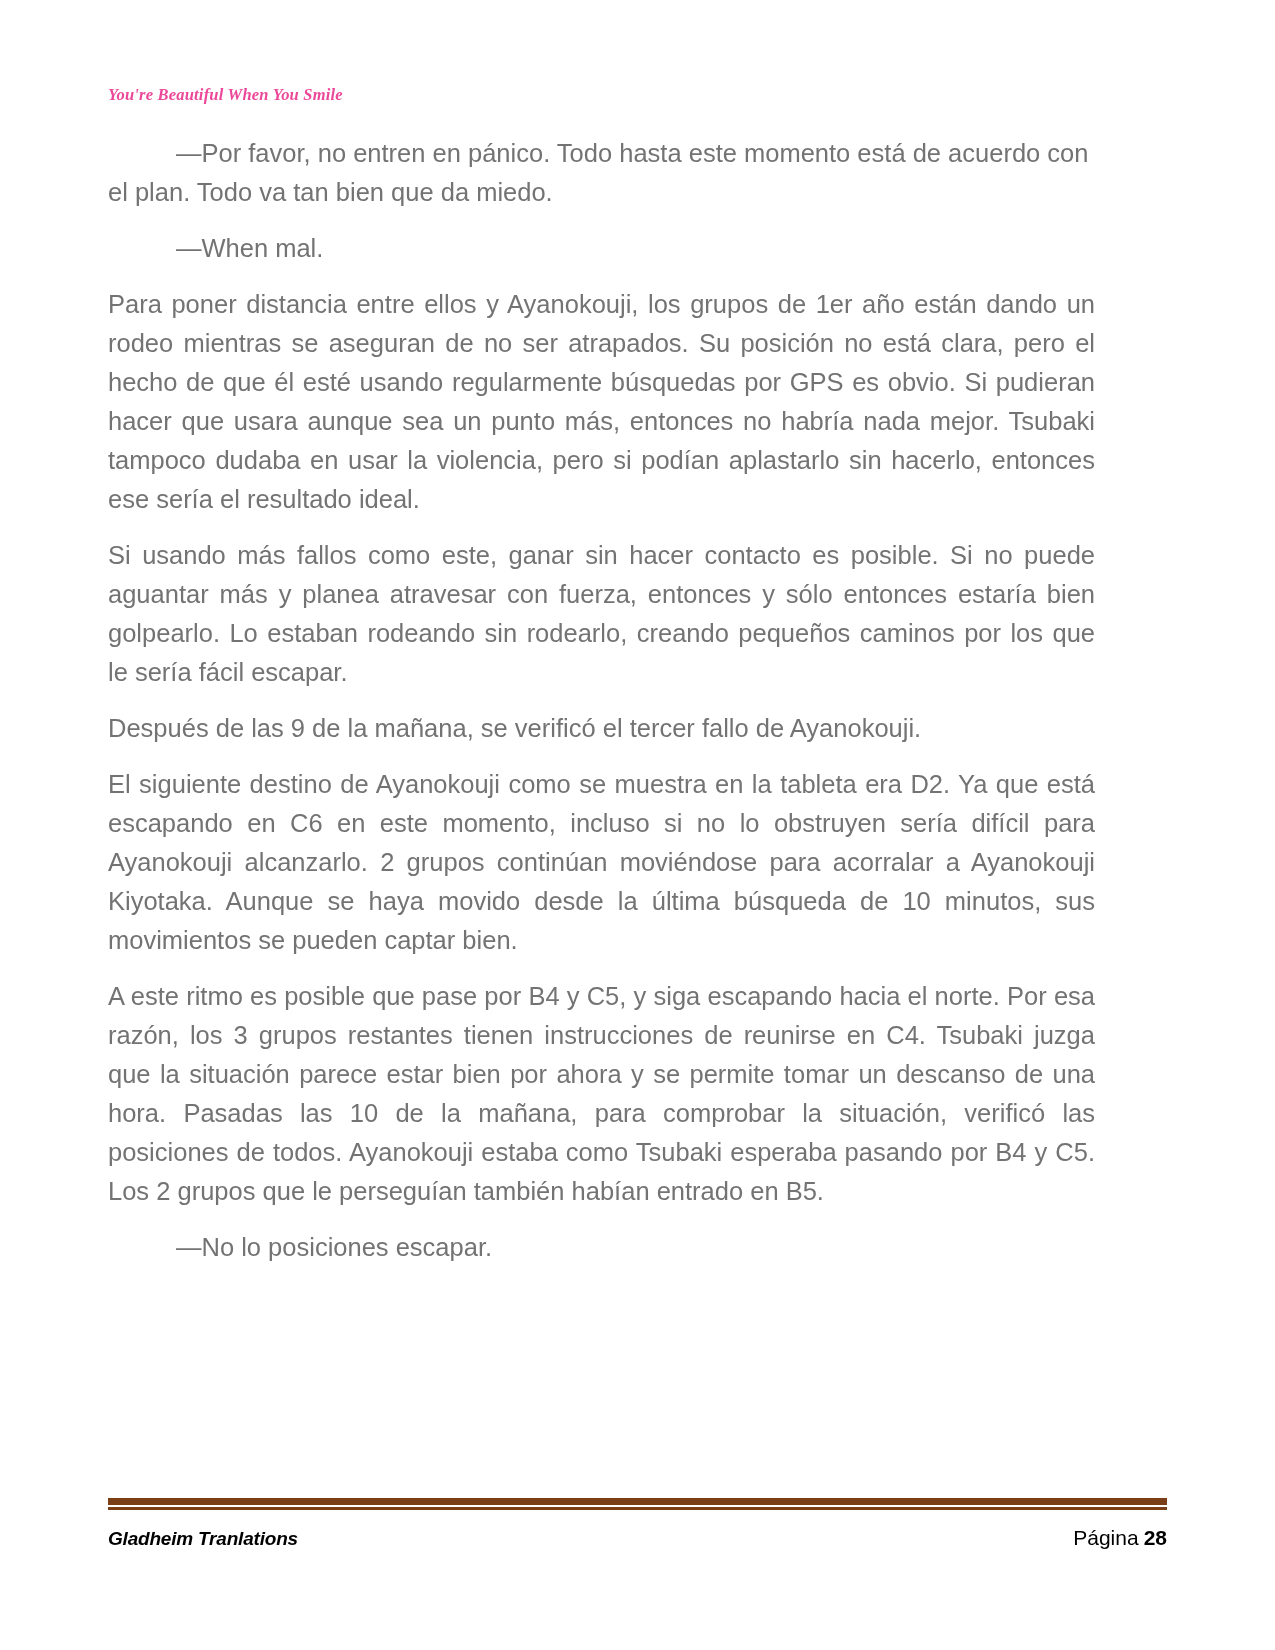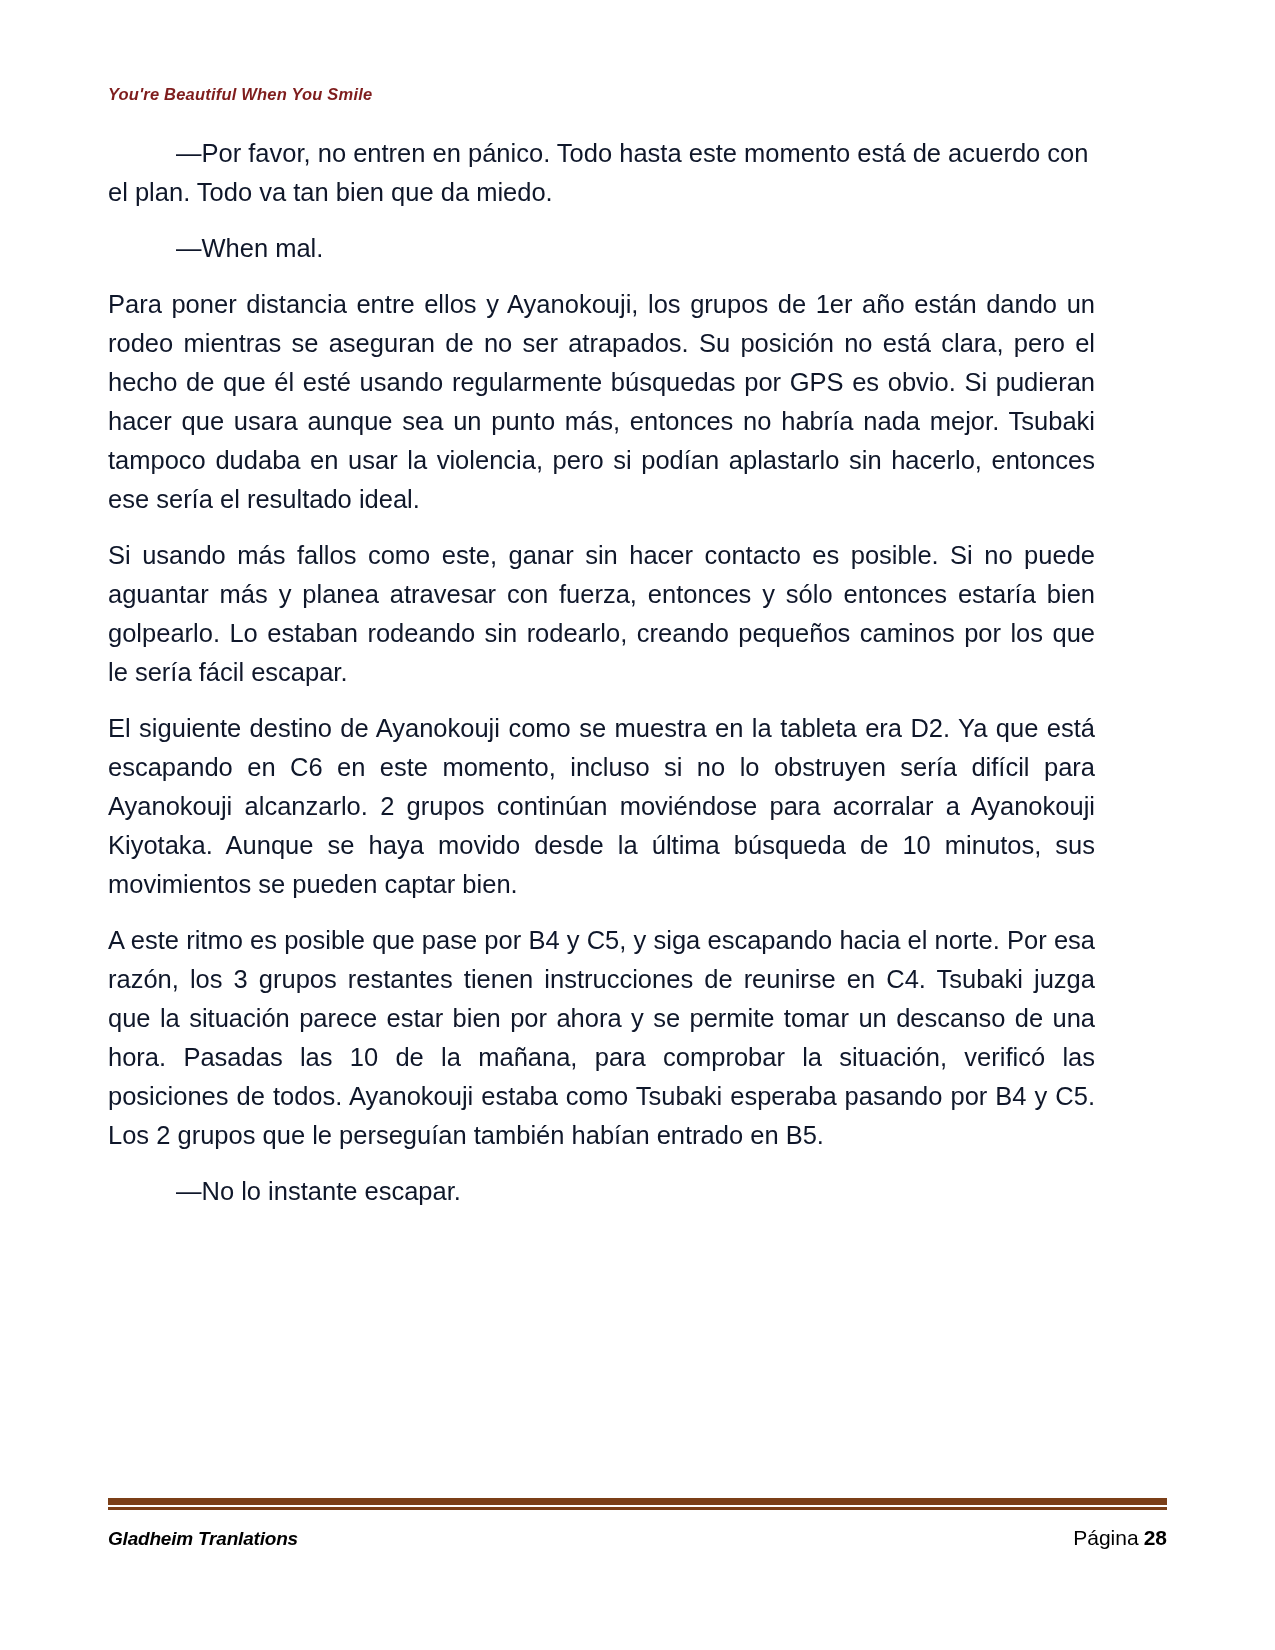--- a/index.html
+++ b/index.html
@@ -29,40 +29,41 @@
 
   
   .doc-header {
     position: absolute;
     top: 85px;
     left: 0;
     width: 100%;
     font-size: 16.5px;
     font-weight: bold;
     font-style: italic;
-    color: #7f1d1d;
+    color: #ec4899;
     letter-spacing: 0.2px;
     line-height: 1.2;
+    font-family: Liberation Serif, serif;
   }
 
   
   .body-copy {
     position: absolute;
     top: 134px;
     left: 0;
     width: 995px;
   }
   p.para {
     margin: 0 8px 17px 0;
     font-size: 25.5px;
     line-height: 39px;
     text-align: justify;
     text-justify: inter-word;
     hyphens: none;
-    color: #0f172a;
+    color: #737373;
   }
   p.para:last-child {
     margin-bottom: 0;
   }
   
   p.dialogue {
     text-align: left;
     text-indent: 68px;
   }
 
@@ -131,23 +132,24 @@
   <div class="content">
 
     <div class="doc-header">You're Beautiful When You Smile</div>
 
     <div class="body-copy">
 
     <p class="para dialogue">—Por favor, no entren en pánico. Todo hasta este momento está de acuerdo con el plan. Todo va tan bien que da miedo.</p>
         <p class="para dialogue">—When mal.</p>
         <p class="para">Para poner distancia entre ellos y Ayanokouji, los grupos de 1er año están dando un rodeo mientras se aseguran de no ser atrapados. Su posición no está clara, pero el hecho de que él esté usando regularmente búsquedas por GPS es obvio. Si pudieran hacer que usara aunque sea un punto más, entonces no habría nada mejor. Tsubaki tampoco dudaba en usar la violencia, pero si podían aplastarlo sin hacerlo, entonces ese sería el resultado ideal.</p>
         <p class="para">Si usando más fallos como este, ganar sin hacer contacto es posible. Si no puede aguantar más y planea atravesar con fuerza, entonces y sólo entonces estaría bien golpearlo. Lo estaban rodeando sin rodearlo, creando pequeños caminos por los que le sería fácil escapar.</p>
+        <p class="para">Después de las 9 de la mañana, se verificó el tercer fallo de Ayanokouji.</p>
         <p class="para">El siguiente destino de Ayanokouji como se muestra en la tableta era D2. Ya que está escapando en C6 en este momento, incluso si no lo obstruyen sería difícil para Ayanokouji alcanzarlo. 2 grupos continúan moviéndose para acorralar a Ayanokouji Kiyotaka. Aunque se haya movido desde la última búsqueda de 10 minutos, sus movimientos se pueden captar bien.</p>
         <p class="para">A este ritmo es posible que pase por B4 y C5, y siga escapando hacia el norte. Por esa razón, los 3 grupos restantes tienen instrucciones de reunirse en C4. Tsubaki juzga que la situación parece estar bien por ahora y se permite tomar un descanso de una hora. Pasadas las 10 de la mañana, para comprobar la situación, verificó las posiciones de todos. Ayanokouji estaba como Tsubaki esperaba pasando por B4 y C5. Los 2 grupos que le perseguían también habían entrado en B5.</p>
-        <p class="para dialogue">—No lo instante escapar.</p>
+        <p class="para dialogue">—No lo posiciones escapar.</p>
       </div>
 
   </div>
 
   <div class="doc-footer">
     <div class="footer-rule">
       <div class="bar-thick" style="background: rgb(123, 63, 24);"></div>
       <div class="bar-gap"></div>
       <div class="bar-thin" style="background: rgb(123, 63, 24);"></div>
     </div>

